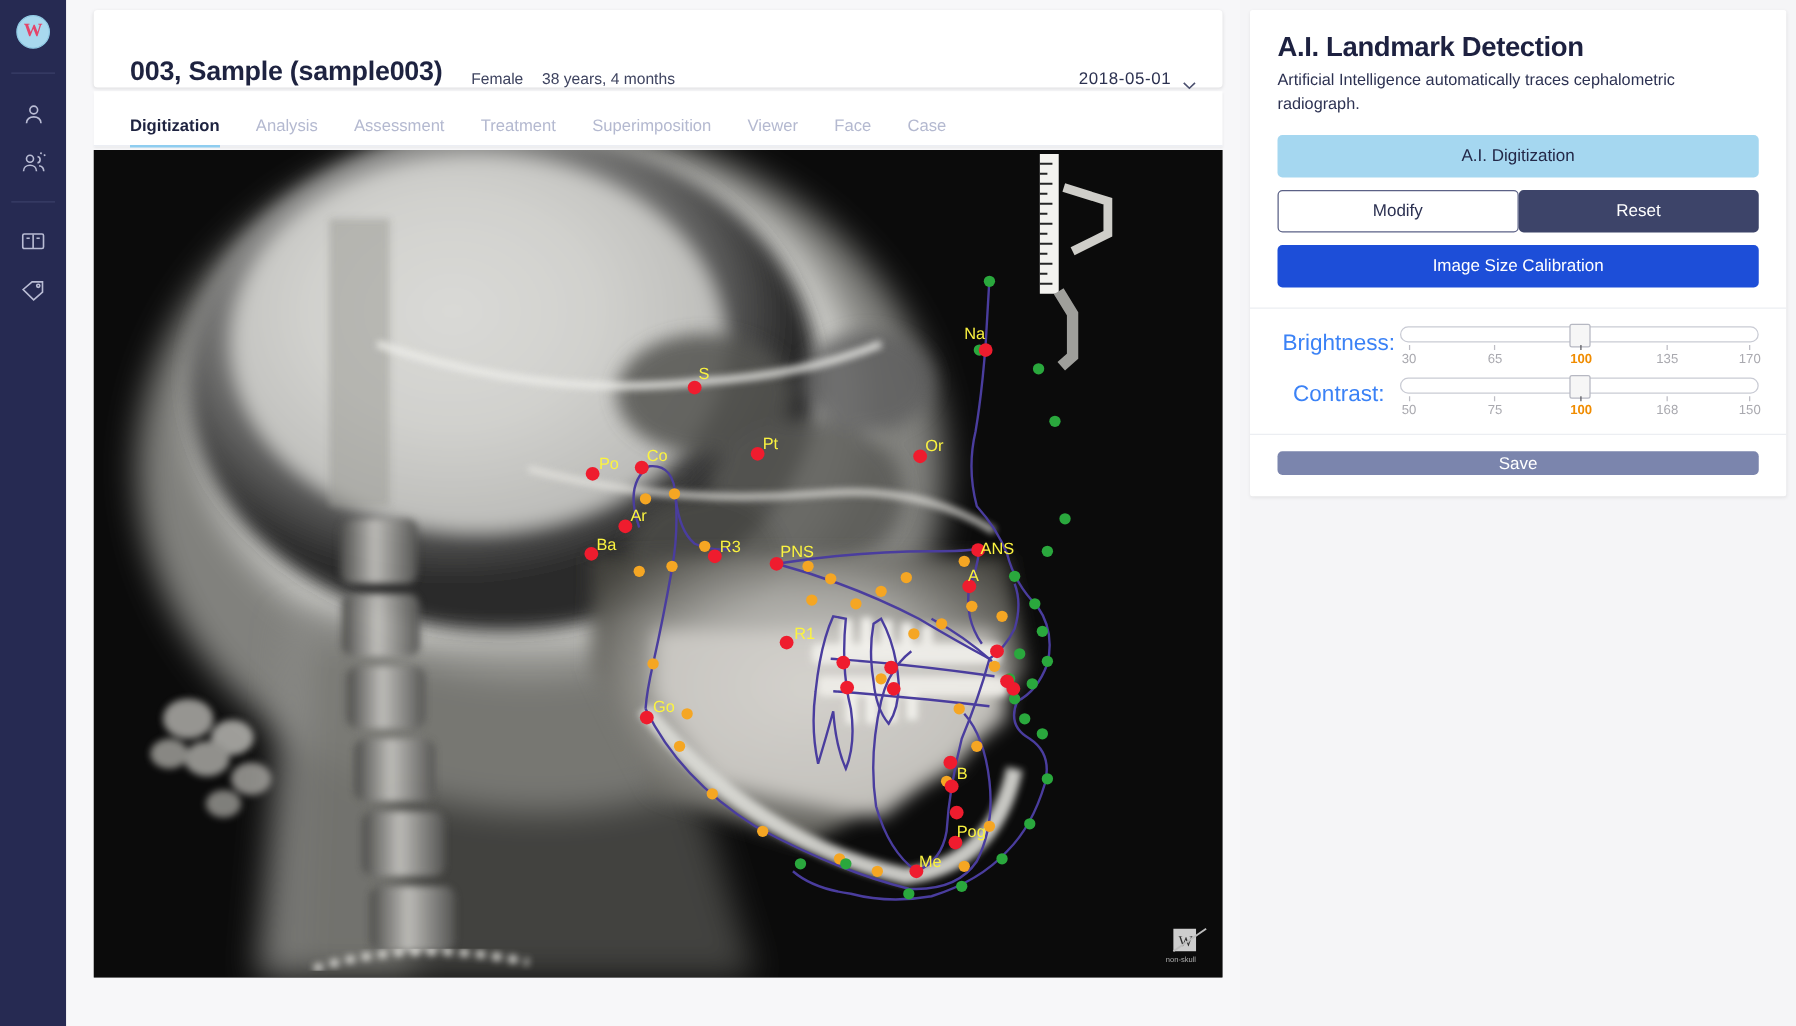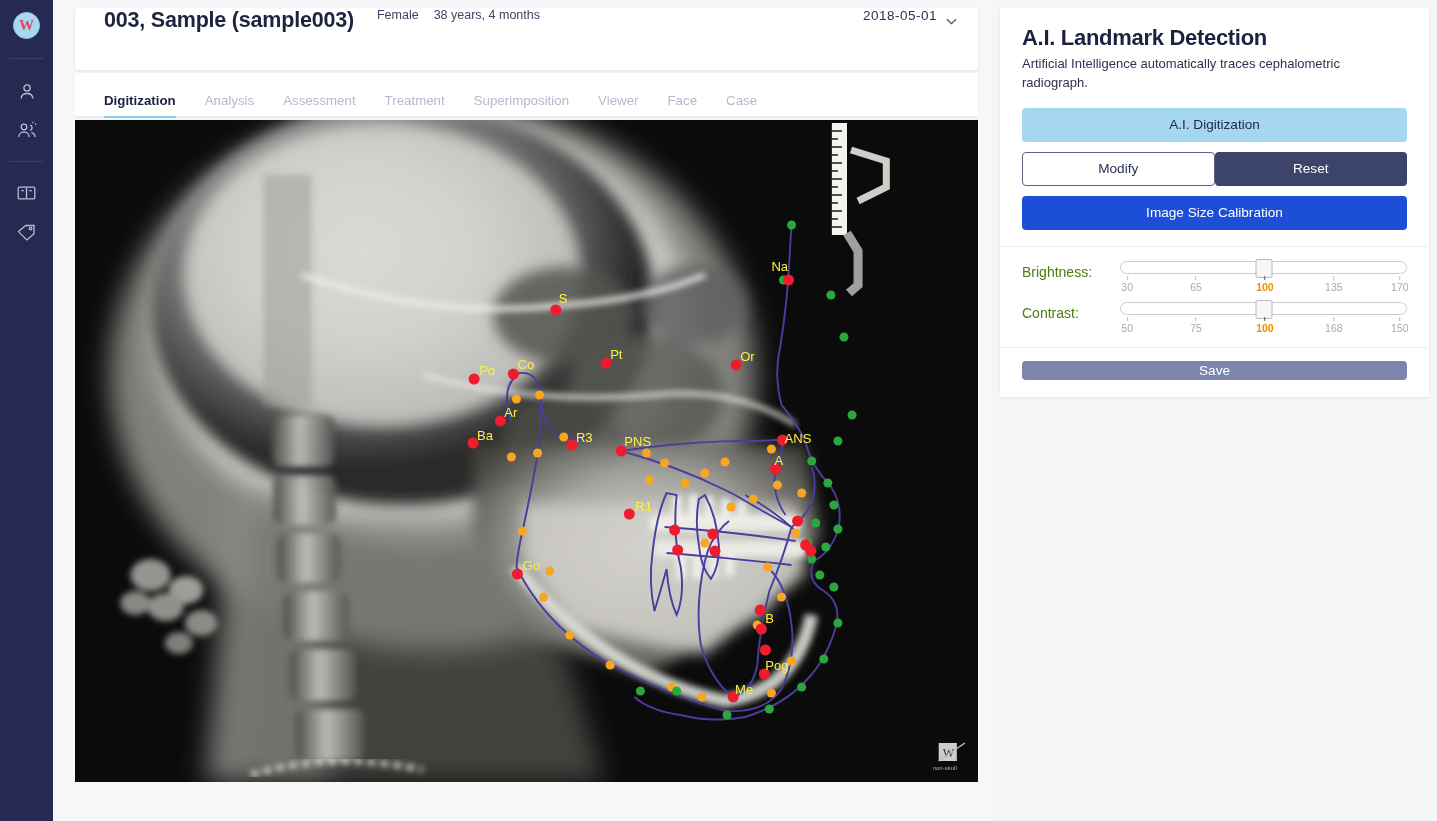--- a/index.html
+++ b/index.html
@@ -45,21 +45,21 @@
     flex-direction: column;
     position: relative;
   }
 
   .header-card {
     margin: 8px 14px 0 22px;
     background: #fff;
     border-radius: 3px;
     box-shadow: 0 1px 3px rgba(0,0,0,0.10);
     height: 62px;
-    display:flex; align-items:flex-start;
+    display:flex; align-items:flex-end;
     padding: 0 22px 0 29px;
   }
   .pt-title {
     font-size: 21.5px; font-weight: bold; color: #1e2340;
     letter-spacing: -0.2px;
   }
   .pt-meta {
     font-size: 12.5px; color: #3f4460; margin-left: 23px; font-weight: 500;
   }
   .pt-meta.second { margin-left: 15px; }
@@ -150,22 +150,23 @@
   .btn-reset { background:#3d4469; color:#ffffff; flex:1 1 50%; }
   .btn-calib { background:#1d4ed8; color:#ffffff; margin-bottom: 16px; }
   .btn-save { background:#7b85ad; color:#ffffff; height: 19px; }
 
   .rp-div { height:1px; background:#eceef2; margin: 0 -22px; }
 
   .sliders { padding: 14px 0 10px 0; }
   .srow { display:flex; align-items: flex-start; }
   .slabel {
     width: 98px; flex: 0 0 98px;
-    font-size: 14px; color: #4d7c0f;
+    font-size: 18px; color: #3b82f6;
     padding-top: 3px;
+    text-align: center;
   }
   .sbody { flex: 1 1 auto; }
   .track {
     position: relative;
     height: 13px;
     border: 1px solid #c9cbd4;
     border-radius: 7px;
     background: #ffffff;
   }
   .thumb {

